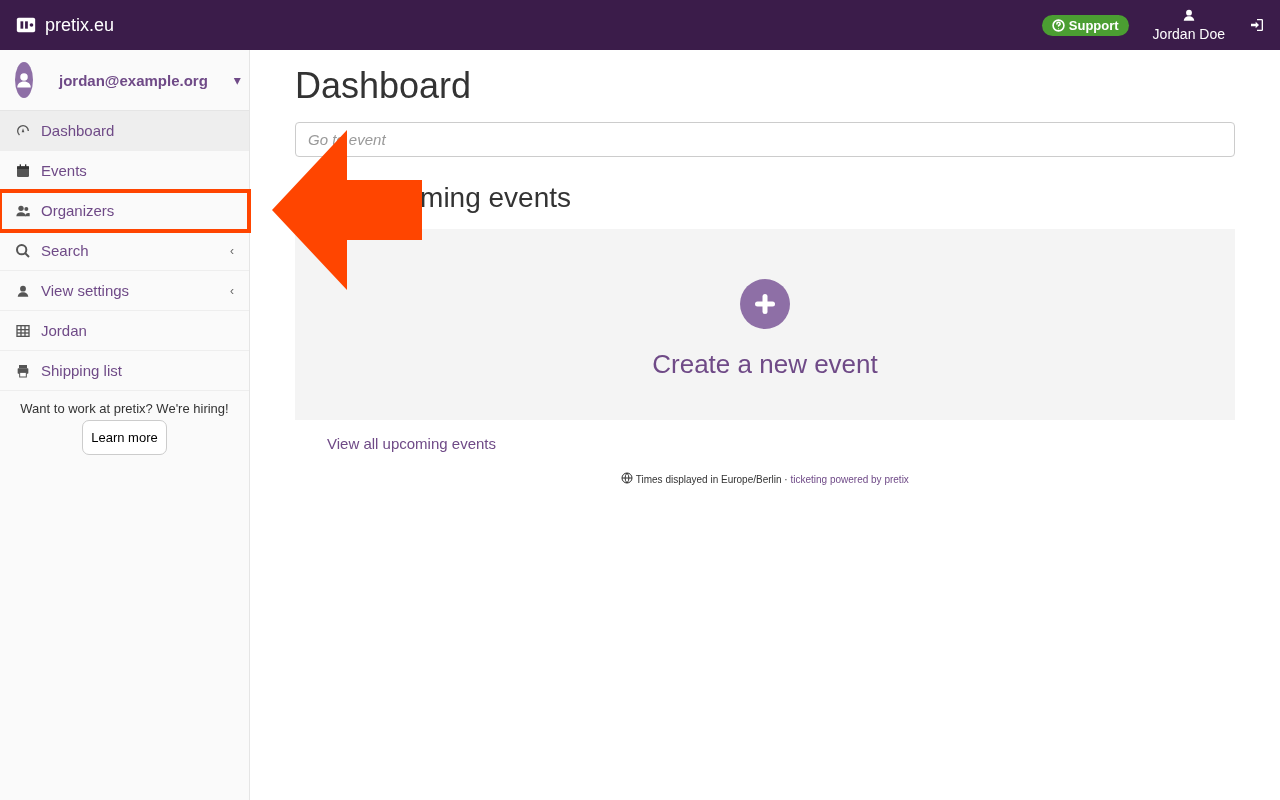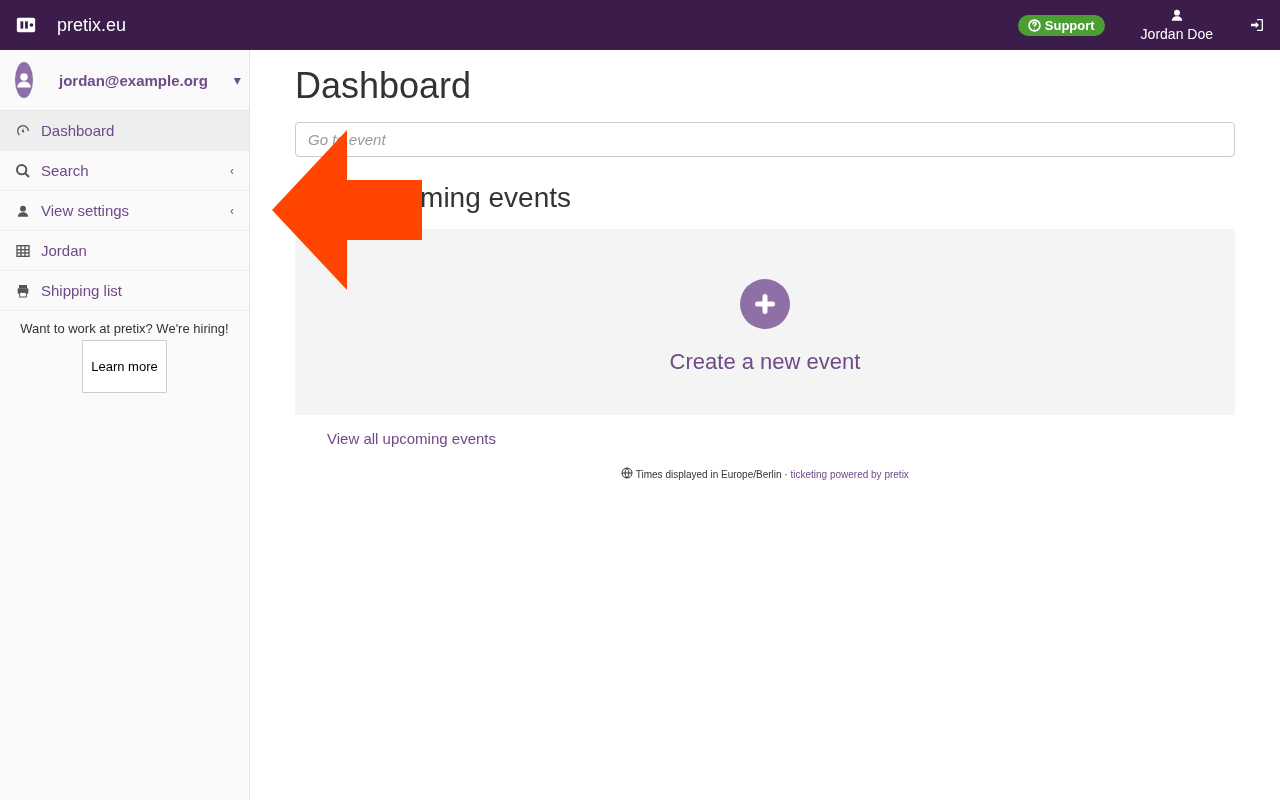--- a/index.html
+++ b/index.html
@@ -1,44 +1,44 @@
 <!DOCTYPE html>
 <html><head>
   <meta charset="utf-8">
   <style>
     * { box-sizing: border-box; margin: 0; padding: 0; }
     body { font-family: -apple-system, BlinkMacSystemFont, "Segoe UI", Helvetica, Arial, sans-serif; font-size: 14px; color: #333; background: #fff; width: 1280px; height: 800px; overflow: hidden; }
     .topbar { height: 50px; background: #3b1c4a; color: #fff; display: flex; align-items: center; padding: 0 15px; justify-content: space-between; }
-    .brand { display: flex; align-items: center; gap: 20px; font-size: 18px; }
+    .brand { display: flex; align-items: center; gap: 8px; font-size: 18px; }
     .brand-icon { width: 22px; height: 22px; display: inline-block; }
-    .topbar-right { display: flex; align-items: center; gap: 36px; }
+    .topbar-right { display: flex; align-items: center; gap: 24px; }
     .support-badge { background: #4b9e32; color: #fff; padding: 3px 10px; border-radius: 12px; font-size: 13px; font-weight: bold; display: flex; align-items: center; gap: 4px; }
     .user-link { color: #fff; display: flex; align-items: center; gap: 4px; flex-direction: column; }
     .logout { color: #fff; cursor: pointer; }
     .layout { display: flex; height: calc(100% - 50px); }
     .sidebar { width: 250px; background: #fafafa; border-right: 1px solid #e5e5e5; display: flex; flex-direction: column; }
     .account-row { display: flex; align-items: center; padding: 12px 15px; gap: 26px; border-bottom: 1px solid #e5e5e5; cursor: pointer; }
     .avatar { width: 36px; height: 36px; border-radius: 50%; background: #8e6fa6; display: flex; align-items: center; justify-content: center; color: #fff; }
     .account-email { color: #6f4a87; font-weight: 600; flex: 1; font-size: 15px; }
     .caret-down { color: #6f4a87; }
     .nav-item { display: flex; align-items: center; padding: 11px 15px; border-bottom: 1px solid #eee; color: #6f4a87; cursor: pointer; gap: 10px; font-size: 15px; position: relative; }
     .nav-item.active { background: #eeeeee; }
     .nav-item .chev { margin-left: auto; color: #666; font-size: 12px; }
     .nav-icon { width: 16px; color: #555; display: inline-flex; justify-content: center; }
     .highlighted { outline: 4px solid #ff4500; outline-offset: -2px; }
     .hiring { text-align: center; padding: 10px; font-size: 13px; }
-    .hiring-btn { margin-top: 4px; padding: 18px 8px; border: 1px solid #ccc; background: #fff; border-radius: 1px; cursor: pointer; font-size: 13px; }
+    .hiring-btn { margin-top: 4px; padding: 9px 8px; border: 1px solid #ccc; background: #fff; border-radius: 7px; cursor: pointer; font-size: 13px; }
     .main { flex: 1; padding: 15px 45px 0 45px; position: relative; }
     h1 { font-size: 36px; font-weight: 500; margin-bottom: 15px; color: #333; }
     .go-input { width: 100%; padding: 8px 12px; border: 1px solid #ccc; border-radius: 4px; font-size: 15px; font-style: italic; color: #999; }
     .go-input::placeholder { font-style: italic; color: #999; }
     h2 { font-size: 28px; font-weight: 500; margin: 25px 0 15px 0; }
     .create-card { background: #f4f4f4; padding: 50px 20px 40px; text-align: center; cursor: pointer; }
     .plus-circle { width: 50px; height: 50px; border-radius: 50%; background: #8e6fa6; color: #fff; display: inline-flex; align-items: center; justify-content: center; font-size: 34px; font-weight: bold; margin-bottom: 20px; }
-    .create-label { color: #6f4a87; font-size: 22px; }
+    .create-label { color: #6f4a87; font-size: 26px; }
     .view-all { display: inline-block; margin-top: 15px; color: #6f4a87; font-size: 15px; margin-left: 32px; }
     .footer { text-align: center; margin-top: 20px; font-size: 10px; color: #333; }
     .footer a { color: #6f4a87; }
     .big-arrow { position: absolute; left: 272px; top: 130px; width: 150px; height: 160px; pointer-events: none; z-index: 10; }
     svg { display: block; }
   </style>
 </head>
 <body>
 
 <div class="topbar">
@@ -100,21 +100,43 @@
     <div class="nav-item active">
       <span class="nav-icon">
         <svg width="16" height="16" viewBox="0 0 24 24" fill="#555">
             <path d="M12 3a9 9 0 00-9 9 9 9 0 003 6.7l1.4-1.4A7 7 0 1119 12h2a9 9 0 00-9-9z"></path>
             <path d="M12 8l-2 6h4z"></path>
           </svg>
       </span>
       <span>Dashboard</span>
     </div>
 
-
+    <div class="nav-item">
+      <span class="nav-icon">
+        <svg width="16" height="16" viewBox="0 0 24 24" fill="#555">
+            <rect x="3" y="5" width="18" height="16" rx="2"></rect>
+            <rect x="3" y="5" width="18" height="4" fill="#333"></rect>
+            <rect x="7" y="2" width="2" height="5" fill="#333"></rect>
+            <rect x="15" y="2" width="2" height="5" fill="#333"></rect>
+          </svg>
+      </span>
+      <span>Events</span>
+    </div>
+
+    <div class="nav-item highlighted">
+      <span class="nav-icon">
+        <svg width="16" height="16" viewBox="0 0 24 24" fill="#555">
+            <circle cx="9" cy="8" r="4"></circle>
+            <circle cx="17" cy="9" r="3"></circle>
+            <path d="M2 20c0-4 3-6 7-6s7 2 7 6z"></path>
+            <path d="M15 20c0-3 2-5 5-5 1 0 2 .3 2 .3V20z"></path>
+          </svg>
+      </span>
+      <span>Organizers</span>
+    </div>
 
     <div class="nav-item">
       <span class="nav-icon">
         <svg width="16" height="16" viewBox="0 0 24 24" fill="none" stroke="#555" stroke-width="3">
             <circle cx="10" cy="10" r="7"></circle>
             <line x1="15" y1="15" x2="21" y2="21"></line>
           </svg>
       </span>
       <span>Search</span>
       <span class="chev">‹</span>

